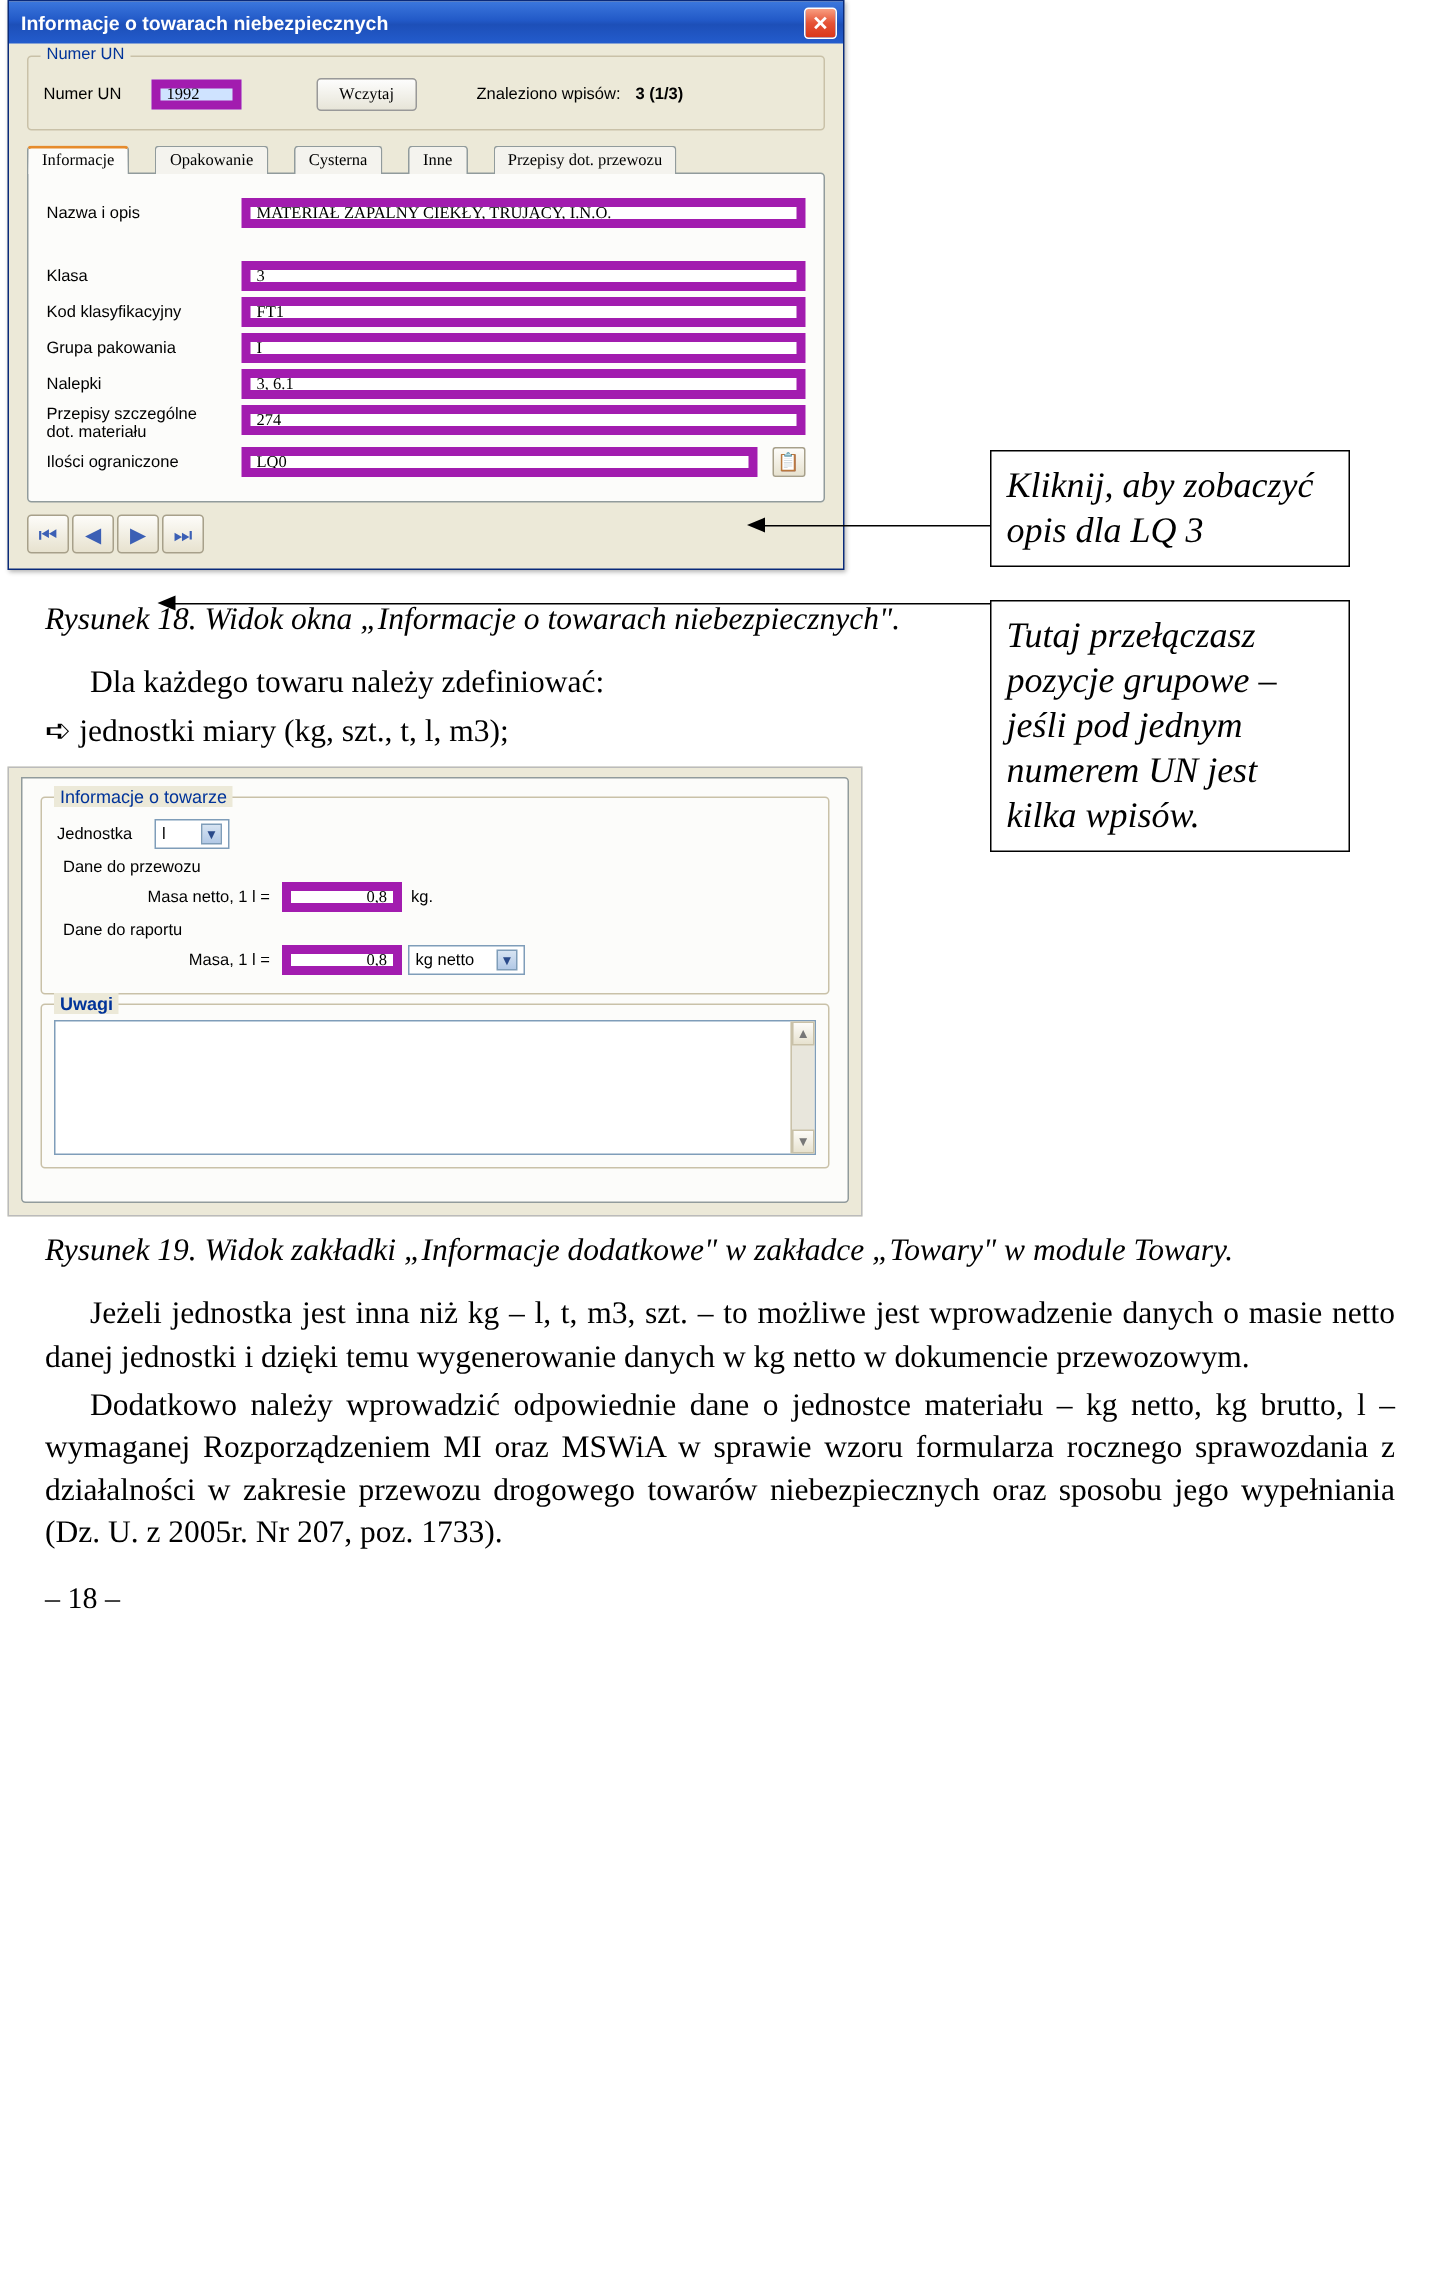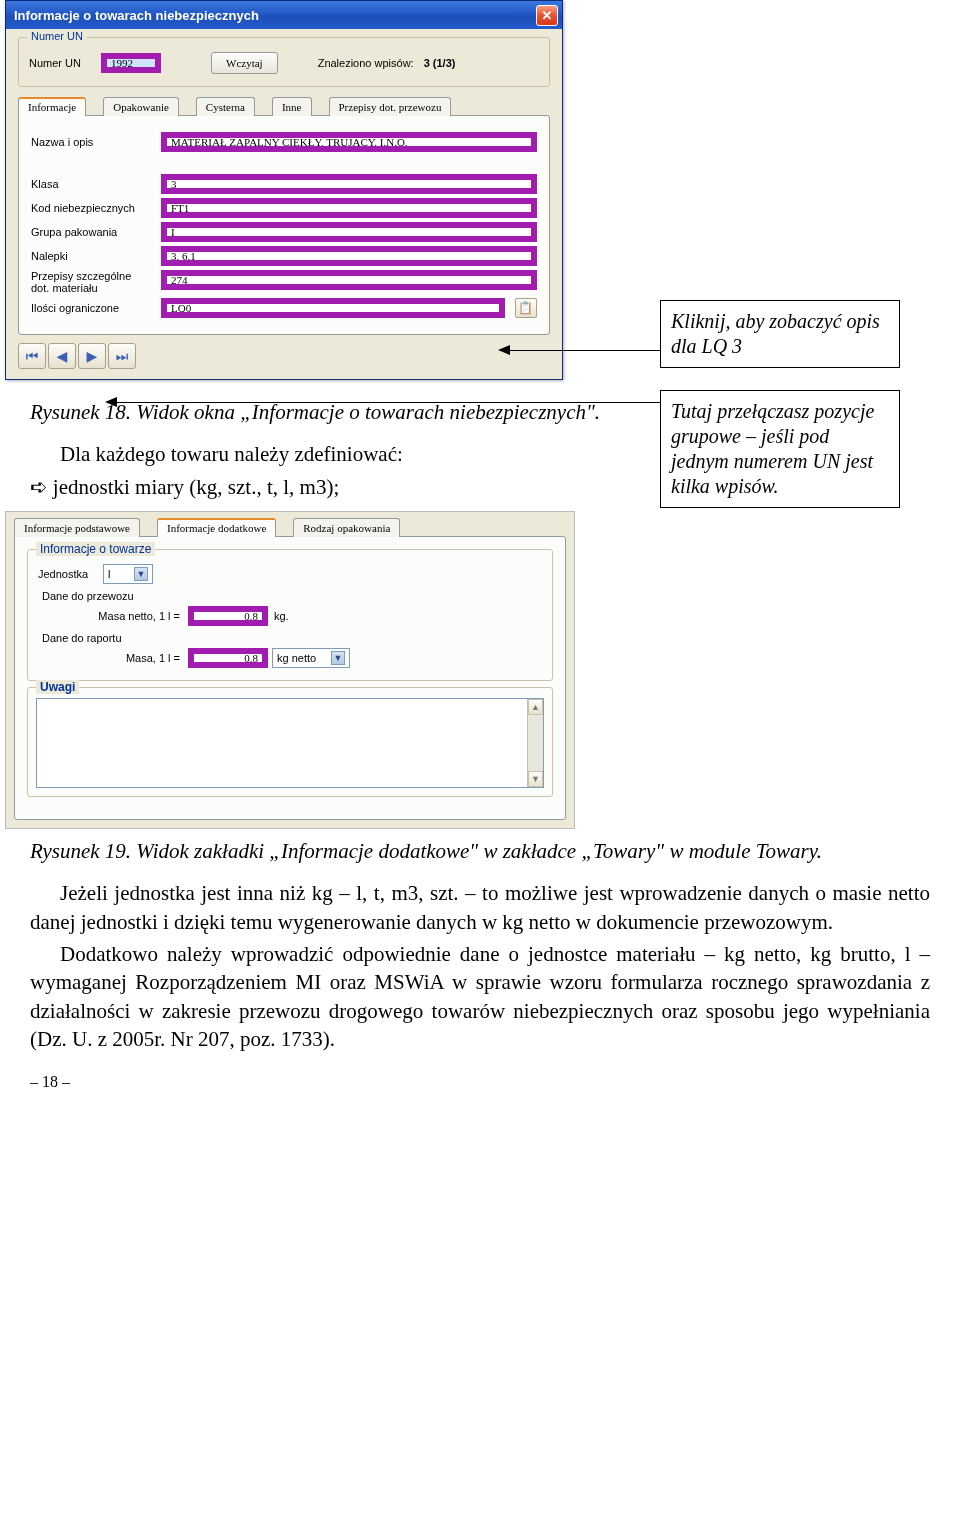--- a/index.html
+++ b/index.html
@@ -48,21 +48,21 @@
   
   .tabs { display: flex; gap: 17px; margin-bottom: -1px; }
   .tab { border: 1px solid #919b9c; border-bottom: none; background: #f4f3ee; padding: 3px 9px; border-top-left-radius: 3px; border-top-right-radius: 3px; font: 11px Tahoma; }
   .tab.active { background: #fcfcfa; border-top: 2px solid #e68b2c; padding-top: 2px; position: relative; z-index: 2; }
   .tabpanel { border: 1px solid #919b9c; background: #fcfcfa; padding: 12px; border-radius: 0 3px 3px 3px; }
 
   .navbar { display: flex; gap: 2px; margin-top: 8px; }
   .navbtn { width: 28px; height: 26px; border: 1px solid #a7a08a; background: linear-gradient(to bottom,#fdfcf9,#e7e2cf); border-radius: 3px; display:flex; align-items:center; justify-content:center; color:#3b5fb5; font-size:14px; }
 
   .clipbtn { width: 22px; height: 20px; border: 1px solid #a7a08a; background: linear-gradient(to bottom,#fdfcf9,#e7e2cf); border-radius: 2px; display:inline-flex; align-items:center; justify-content:center; font-size:12px; }
-  .callbox { border: 1px solid #000; padding: 8px 10px; width: 240px; font-style: italic; font-family: "Times New Roman", serif; font-size: 20px; line-height: 1.25; margin-bottom: 22px; background:#fff; }
+  .callbox { border: 1px solid #000; padding: 8px 10px; width: 240px; font-style: italic; font-family: "Times New Roman", serif; font-size: 24px; line-height: 1.25; margin-bottom: 22px; background:#fff; }
   .arrow-line { position: absolute; border-top: 1.5px solid #000; }
   .arrow-head { position: absolute; width: 0; height: 0; border-top: 5px solid transparent; border-bottom: 5px solid transparent; border-right: 12px solid #000; }
 
   
   .doc { font-size: 21px; line-height: 1.35; }
   .doc .caption { font-style: italic; margin: 8px 0 14px 0; }
   .doc p { margin: 0 0 4px 0; text-align: justify; }
   .bullet { margin-left: 30px; }
   .arrow-glyph { font-style: normal; }
 
@@ -70,21 +70,21 @@
   .panel2 { width: 570px; background: #ece9d8; border: 1px solid #bbb; padding: 6px 8px 8px 8px; margin-left: -25px; margin-top: 10px; font: 11px Tahoma, sans-serif; }
   .panel2 .tabpanel { background: #fcfcfa; }
   .sublegend { color: #003399; font-size: 12px; }
   .p2-row { display:flex; align-items:center; margin: 4px 0; }
   .p2-lbl { width: 150px; text-align: right; padding-right: 8px; }
   .xp-select { border:1px solid #7f9db9; height:20px; background:#fff; display:inline-flex; align-items:center; padding:0 4px; gap:6px; }
   .xp-select .arr { border:1px solid #7f9db9; background: linear-gradient(to bottom,#d7e4f2,#b2c9e6); width:14px; height:14px; display:flex; align-items:center; justify-content:center; font-size:9px; color:#2a4a8a; }
   .notes { width:100%; height:90px; background:#fff; border:1px solid #7f9db9; position:relative; }
   .notes .sb { position:absolute; right:0; top:0; bottom:0; width:16px; background:#e8e6dc; border-left:1px solid #c9c1a8; display:flex; flex-direction:column; justify-content:space-between; }
   .notes .sb span { height:16px; display:flex; align-items:center; justify-content:center; font-size:9px; color:#777; background:linear-gradient(to bottom,#fdfcf9,#e7e2cf); border:1px solid #c9c1a8; }
-  .pagenum { font-size: 16px; margin-top: 18px; }
+  .pagenum { font-size: 20px; margin-top: 18px; }
   .right-align-num { text-align: right; }
 </style>
 </head>
 <body>
 
 <div class="page">
 
   <div class="xp-window">
     <div class="xp-titlebar">
       <span>Informacje o towarach niebezpiecznych</span>
@@ -117,21 +117,21 @@
         <div class="row">
           <span class="lbl">Nazwa i opis</span>
           <input class="xp-input w300" value="MATERIAŁ ZAPALNY CIEKŁY, TRUJĄCY, I.N.O." style="">
         </div>
         <div style="height:14px"></div>
         <div class="row">
           <span class="lbl">Klasa</span>
           <input class="xp-input w300" value="3" style="">
         </div>
         <div class="row">
-          <span class="lbl">Kod niebezpiecznych</span>
+          <span class="lbl">Kod klasyfikacyjny</span>
           <input class="xp-input w300" value="FT1" style="">
         </div>
         <div class="row">
           <span class="lbl">Grupa pakowania</span>
           <input class="xp-input w300" value="I" style="">
         </div>
         <div class="row">
           <span class="lbl">Nalepki</span>
           <input class="xp-input w300" value="3, 6.1" style="">
         </div>
@@ -183,25 +183,20 @@
     <p style="margin-top:10px;">
       <span style="margin-left:30px">Dla każdego towaru należy zdefiniować:</span>
     </p>
     <p class="bullet">
       <span class="arrow-glyph">➪ </span>
       <span>jednostki miary (kg, szt., t, l, m3);</span>
     </p>
   </div>
 
   <div class="panel2">
-    <div class="tabs">
-      <div class="tab">Informacje podstawowe</div>
-      <div class="tab active">Informacje dodatkowe</div>
-      <div class="tab">Rodzaj opakowania</div>
-    </div>
     <div class="tabpanel">
       <div class="groupbox" style="margin-bottom:6px;">
         <div class="legend sublegend">Informacje o towarze</div>
         <div class="p2-row">
           <span style="width:65px">Jednostka</span>
           <span class="xp-select">
             <span style="width:20px">l</span>
             <span class="arr">▼</span>
           </span>
         </div>

